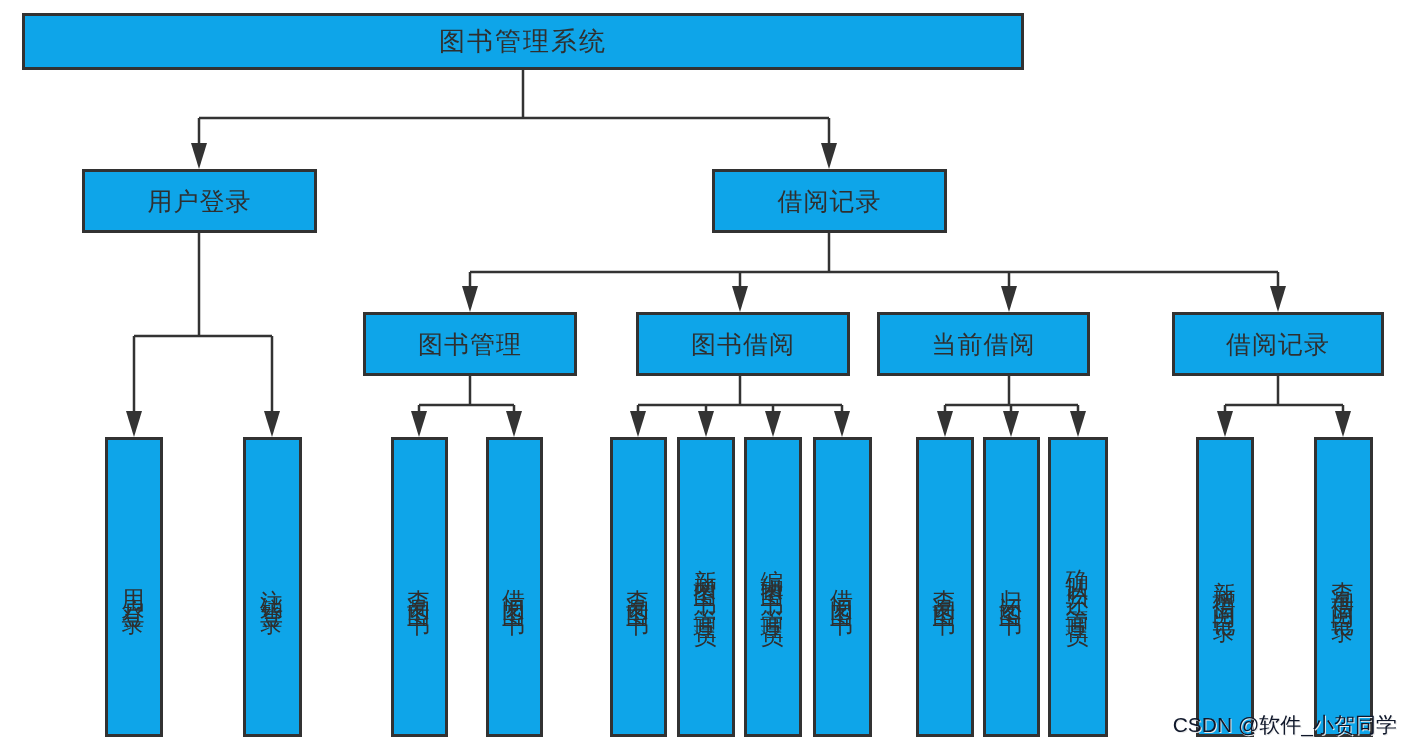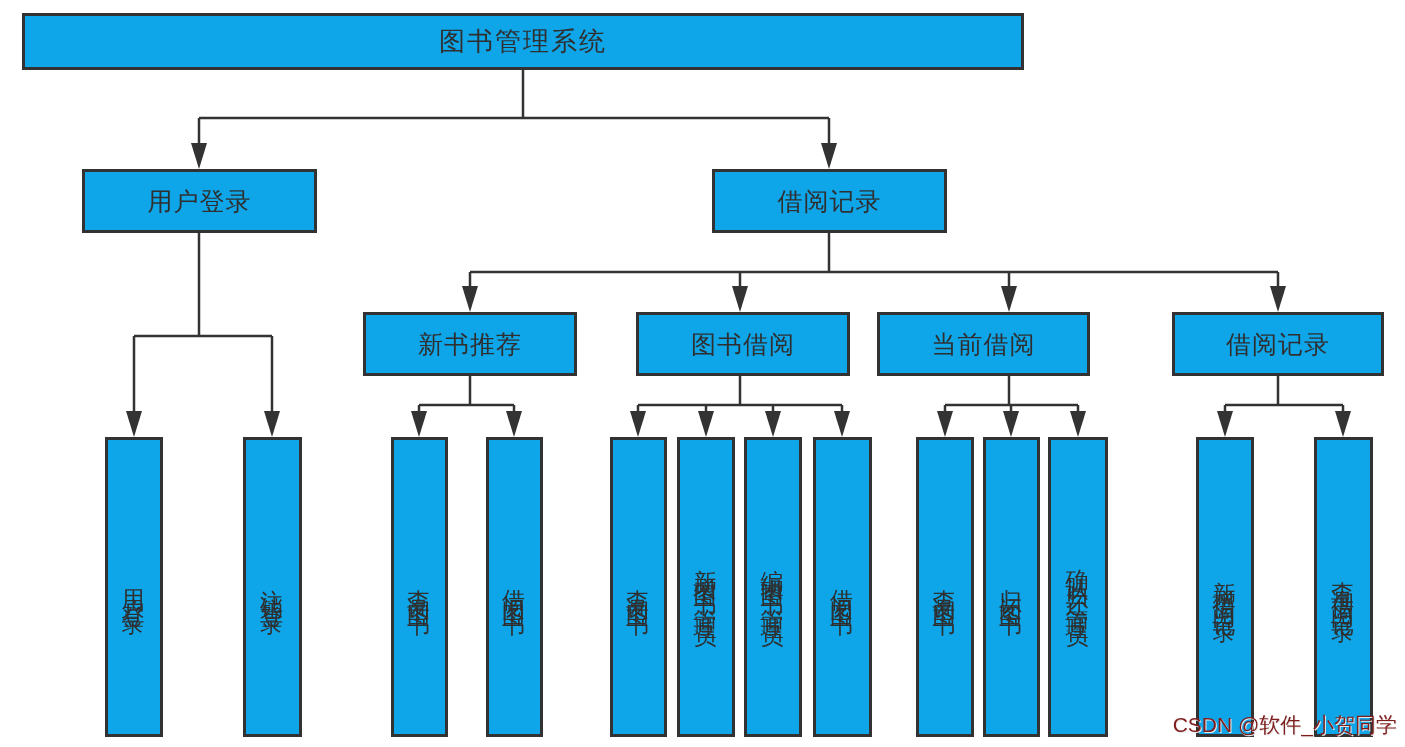--- a/index.html
+++ b/index.html
@@ -31,21 +31,21 @@
     font-size: 23px;
     letter-spacing: 8px;
     white-space: nowrap;
   }
   .watermark {
     position: absolute;
     right: 8px;
     bottom: 8px;
     z-index: 3;
     font-size: 21px;
-    color: #7f1d1d;
+    color: #0f172a;
     text-shadow: 1px 1px 0 #e9e9e9;
     white-space: nowrap;
   }
 </style>
 </head>
 <body>
 
 <div id="stage">
 
   <svg id="wires" width="1405" height="747" viewBox="0 0 1405 747">
@@ -119,21 +119,21 @@
   </div>
 
   <div class="box" style="left:82px; top:169px; width:235px; height:64px;">
     <span class="h-label">用户登录</span>
   </div>
   <div class="box" style="left:712px; top:169px; width:235px; height:64px;">
     <span class="h-label">借阅记录</span>
   </div>
 
   <div class="box" style="left:363px; top:312px; width:214px; height:64px;">
-    <span class="h-label">新书推荐</span>
+    <span class="h-label">图书管理</span>
   </div>
   <div class="box" style="left:636px; top:312px; width:214px; height:64px;">
     <span class="h-label">图书借阅</span>
   </div>
   <div class="box" style="left:877px; top:312px; width:213px; height:64px;">
     <span class="h-label">当前借阅</span>
   </div>
   <div class="box" style="left:1172px; top:312px; width:212px; height:64px;">
     <span class="h-label">借阅记录</span>
   </div>

